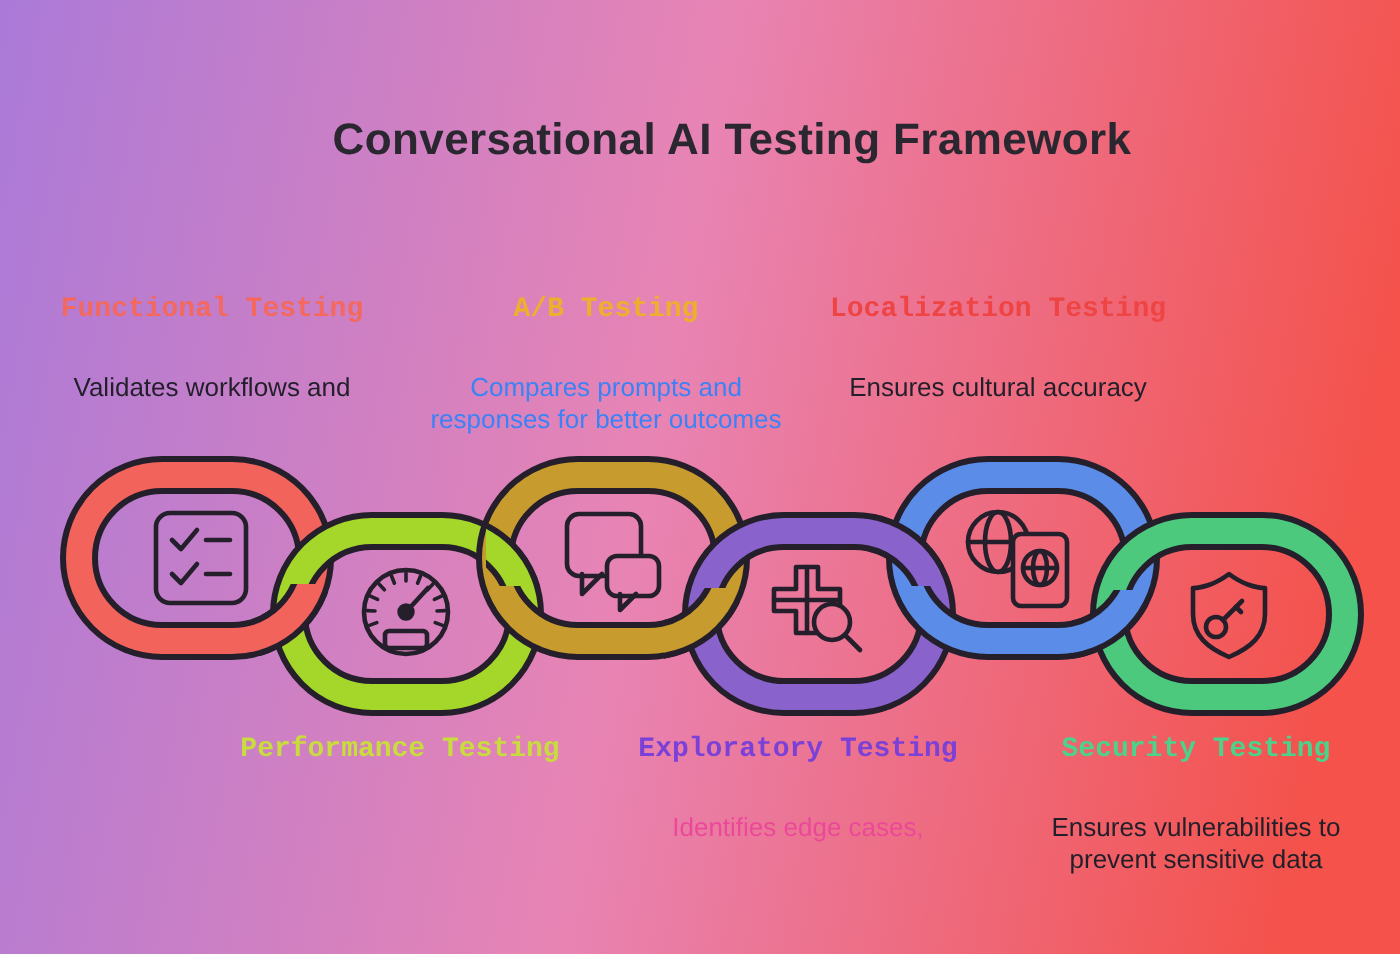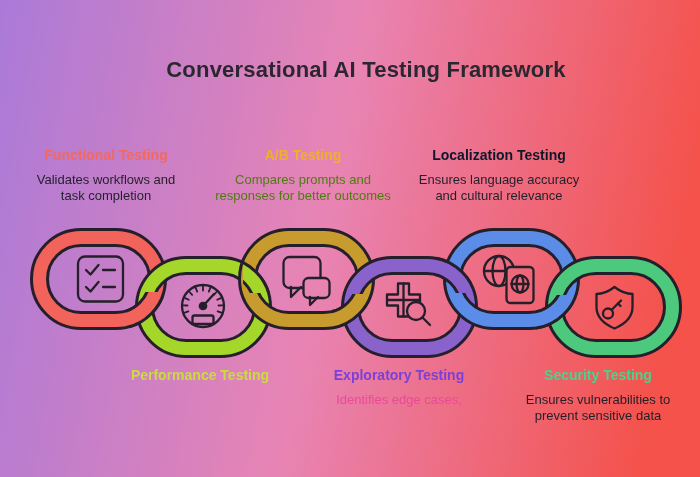--- a/index.html
+++ b/index.html
@@ -10,22 +10,22 @@
   }
   svg.chain{position:absolute;inset:0;display:block;}
   .link-edge{fill:none;stroke:#241f2b;stroke-width:19;}
   .link-fill{fill:none;stroke-width:13;}
   .icon{stroke:#241f2b;stroke-width:2.3;fill:none;stroke-linecap:round;stroke-linejoin:round;}
   .page-title{
     position:absolute;top:57px;left:0;width:700px;text-align:center;
     font-size:22px;font-weight:700;letter-spacing:.2px;margin-left:16px;
   }
   .label-block{position:absolute;text-align:center;z-index:2;}
-  .testing-label{font-size:14px;font-weight:700;line-height:17px;}
-  .testing-desc{font-size:13px;font-weight:500;line-height:16px;margin-top:8px;}
+  .testing-label{font-size:14px;font-weight:700;line-height:17px;font-family:Liberation Mono, monospace;}
+  .testing-desc{font-size:13px;font-weight:500;line-height:16px;margin-top:22px;}
 </style>
 </head>
 <body>
 
 <svg class="chain" width="700" height="477" viewBox="0 0 700 477">
   <defs>
     <linearGradient id="bgGrad" gradientUnits="userSpaceOnUse" x1="0" y1="20" x2="700" y2="150">
       <stop id="gs0" offset="0" stop-color="#ab7ad8"></stop>
       <stop id="gs1" offset="0.5" stop-color="#e884b4"></stop>
       <stop id="gs2" offset="1" stop-color="#f4524b"></stop>
@@ -140,37 +140,35 @@
     <path d="M618 303.5 l2.5 2.5"></path>
   </g>
 </svg>
 
 <div class="page-title" style="color: rgb(43, 39, 48);">Conversational AI Testing Framework</div>
 
 <div class="label-block" style="left:0px;top:147px;width:212px;">
   <div class="testing-label" style="color: rgb(244, 104, 94);">Functional Testing</div>
   <div class="testing-desc" style="color: rgb(34, 31, 42);">
     <span>Validates workflows and</span><br>
-    <span>task completion</span>
   </div>
 </div>
 
 <div class="label-block" style="left:197px;top:147px;width:212px;">
   <div class="testing-label" style="color: rgb(238, 176, 44);">A/B Testing</div>
-  <div class="testing-desc" style="color: #4d7c0f;">
+  <div class="testing-desc" style="color: #3b82f6;">
     <span>Compares prompts and</span><br>
     <span>responses for better outcomes</span>
   </div>
 </div>
 
 <div class="label-block" style="left:393px;top:147px;width:212px;">
-  <div class="testing-label" style="color: #0f172a;">Localization Testing</div>
+  <div class="testing-label" style="color: #ef4444;">Localization Testing</div>
   <div class="testing-desc" style="color: rgb(34, 31, 42);">
-    <span>Ensures language accuracy</span><br>
-    <span>and cultural relevance</span>
+    <span>Ensures cultural accuracy</span><br>
   </div>
 </div>
 
 <div class="label-block" style="left:94px;top:367px;width:212px;">
   <div class="testing-label" style="color: rgb(201, 220, 62);">Performance Testing</div>
 </div>
 
 <div class="label-block" style="left:293px;top:367px;width:212px;">
   <div class="testing-label" style="color: rgb(123, 64, 216);">Exploratory Testing</div>
   <div class="testing-desc" style="color: #ec4899;">

